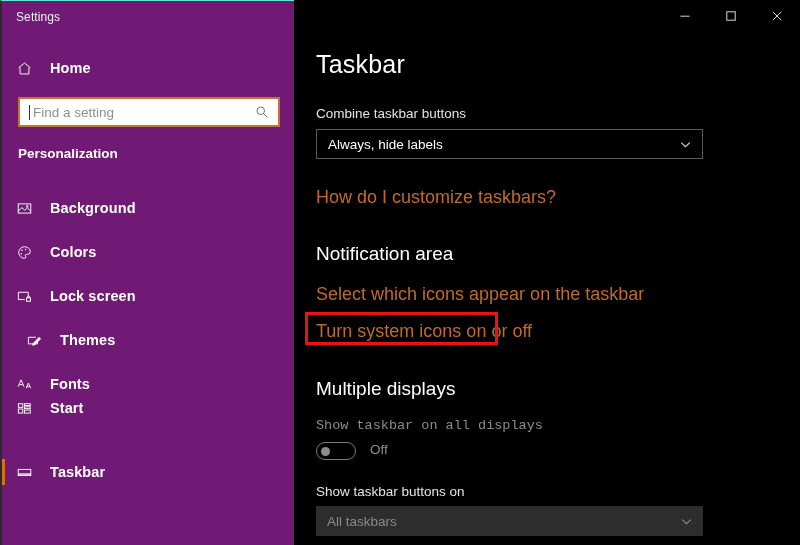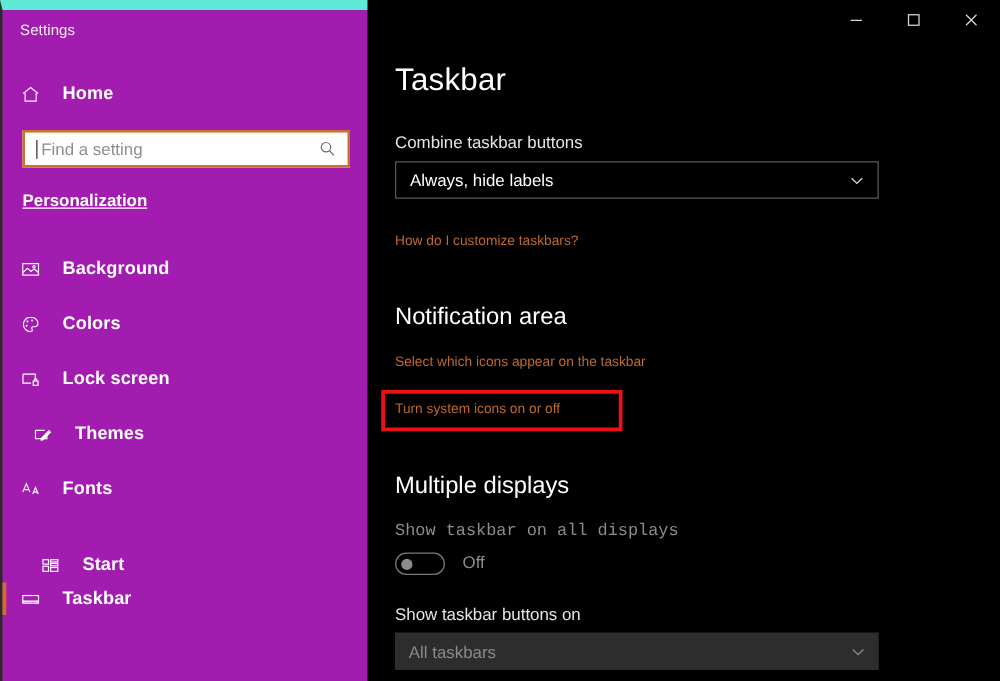--- a/index.html
+++ b/index.html
@@ -22,24 +22,24 @@
     overflow: hidden;
   }
 
   
   #sidebar {
     position: absolute;
     left: 0;
     top: 0;
     width: 338px;
     height: 545px;
-    background: #a21caf;
+    background: #701a75;
     box-sizing: border-box;
     border-left: 2px solid #2a2a2a;
-    border-top: 8px solid #5eead4;
+    border-top: 1px solid #5eead4;
   }
   #app-title {
     position: absolute;
     left: 14px;
     top: 9px;
     font-size: 12px;
     color: #f0f0f0;
     letter-spacing: .1px;
   }
   .nav-row {
@@ -104,21 +104,20 @@
     align-items: center;
   }
 
   #group-title {
     position: absolute;
     left: 16px;
     top: 145px;
     font-size: 13.5px;
     font-weight: bold;
     color: #ffffff;
-    text-decoration: underline;
   }
 
   .sel-bar {
     position: absolute;
     left: 0;
     width: 3px;
     height: 26px;
     background: #d07020;
   }
 
@@ -164,21 +163,21 @@
   .field-label.dim { color: #8c8c8c; }
   .section-head {
     position: absolute;
     left: 22px;
     font-size: 19px;
     color: #ffffff;
   }
   .link {
     position: absolute;
     left: 22px;
-    font-size: 11px;
+    font-size: 18px;
     color: #c06a2a;
     cursor: pointer;
   }
 
   .combo {
     position: absolute;
     left: 22px;
     width: 387px;
     height: 30px;
     box-sizing: border-box;
@@ -325,21 +324,21 @@
     <div class="nav-row" style="top:366px;">
       <span class="nav-icon">
         <svg width="19" height="17" viewBox="0 0 22 20" fill="none" stroke="currentColor" stroke-width="1.1">
           <path d="M2.4 12.6 L5.8 4.6 L9.2 12.6 M3.6 10.2 H8"></path>
           <path d="M11.8 14.4 L14.4 8.2 L17 14.4 M12.8 12.6 H16"></path>
         </svg>
       </span>
       <span class="nav-label">Fonts</span>
     </div>
 
-    <div class="nav-row" style="top:427px;padding-left:16px;">
+    <div class="nav-row" style="top:390px;">
       <span class="nav-icon">
         <svg width="17" height="17" viewBox="0 0 20 20" fill="none" stroke="currentColor" stroke-width="1.1">
           <rect x="2.8" y="4.4" width="5.2" height="4.2"></rect>
           <rect x="10" y="4.4" width="6.8" height="2.2"></rect>
           <rect x="10" y="8" width="6.8" height="2.2"></rect>
           <rect x="2.8" y="10.6" width="5.2" height="4.8"></rect>
           <rect x="10" y="11.8" width="6.8" height="3.6"></rect>
         </svg>
       </span>
       <span class="nav-label">Start</span>

